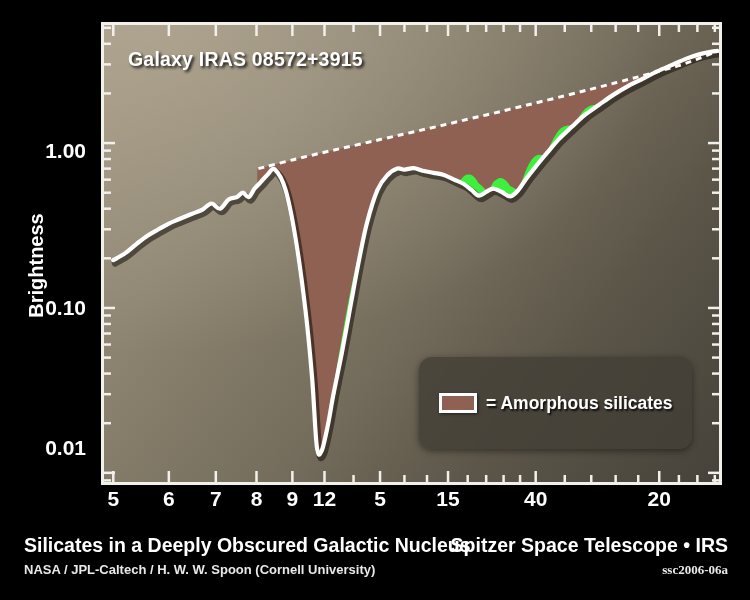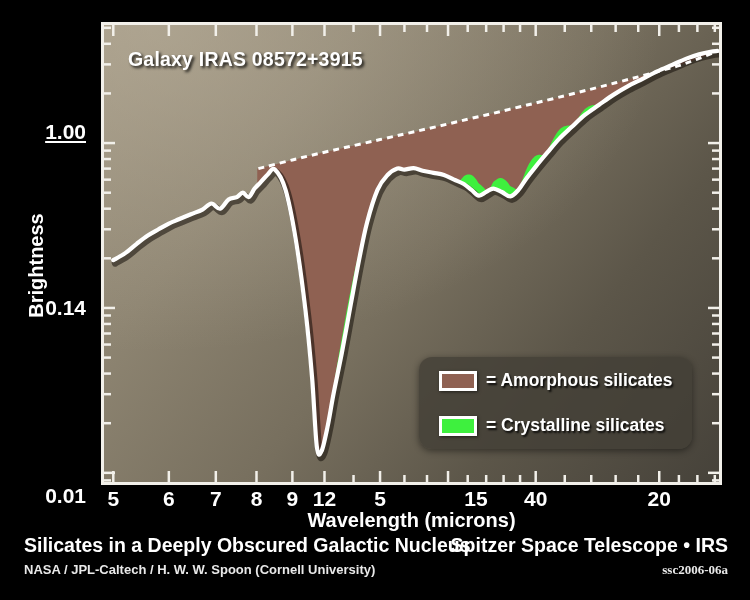--- a/index.html
+++ b/index.html
@@ -199,42 +199,37 @@
   <div id="chart-title">Galaxy IRAS 08572+3915</div>
 
   <div id="xtick-labels">
       <div class="xtick-label" style="left: 113.281px;">5</div>
       <div class="xtick-label" style="left: 168.836px;">6</div>
       <div class="xtick-label" style="left: 215.807px;">7</div>
       <div class="xtick-label" style="left: 256.494px;">8</div>
       <div class="xtick-label" style="left: 292.384px;">9</div>
       <div class="xtick-label" style="left: 324.488px;">12</div>
       <div class="xtick-label" style="left: 380.042px;">5</div>
-      <div class="xtick-label" style="left: 448.036px; margin-left: 28px;">15</div>
+      <div class="xtick-label" style="left: 448.036px;">15</div>
       <div class="xtick-label" style="left: 535.694px;">40</div>
       <div class="xtick-label" style="left: 659.242px;">20</div>
     </div>
   <div id="ytick-labels">
-      <div class="ytick-label" style="top: 132px; text-decoration: underline;">1.00</div>
-      <div class="ytick-label" style="top: 307.954px;">0.14</div>
-      <div class="ytick-label" style="top: 496px;">0.01</div>
-    </div>
-
-  <div id="xaxis-title">Wavelength (microns)</div>
+      <div class="ytick-label" style="top: 151px;">1.00</div>
+      <div class="ytick-label" style="top: 307.954px;">0.10</div>
+      <div class="ytick-label" style="top: 448px;">0.01</div>
+    </div>
+
   <div id="yaxis-title">Brightness</div>
 
   <div id="legend">
     <div class="legend-row">
       <span class="swatch" id="sw0" style="background: rgb(143, 97, 82);"></span>
       <span class="legend-text">= Amorphous silicates</span>
     </div>
-    <div class="legend-row">
-      <span class="swatch" id="sw1" style="background: rgb(62, 240, 62);"></span>
-      <span class="legend-text">= Crystalline silicates</span>
-    </div>
   </div>
 
   <div id="caption-main">Silicates in a Deeply Obscured Galactic Nucleus</div>
   <div id="caption-right">Spitzer Space Telescope • IRS</div>
   <div id="credit">NASA / JPL-Caltech / H. W. W. Spoon (Cornell University)</div>
   <div id="release-id">ssc2006-06a</div>
 
 </div>
 
 </body></html>

